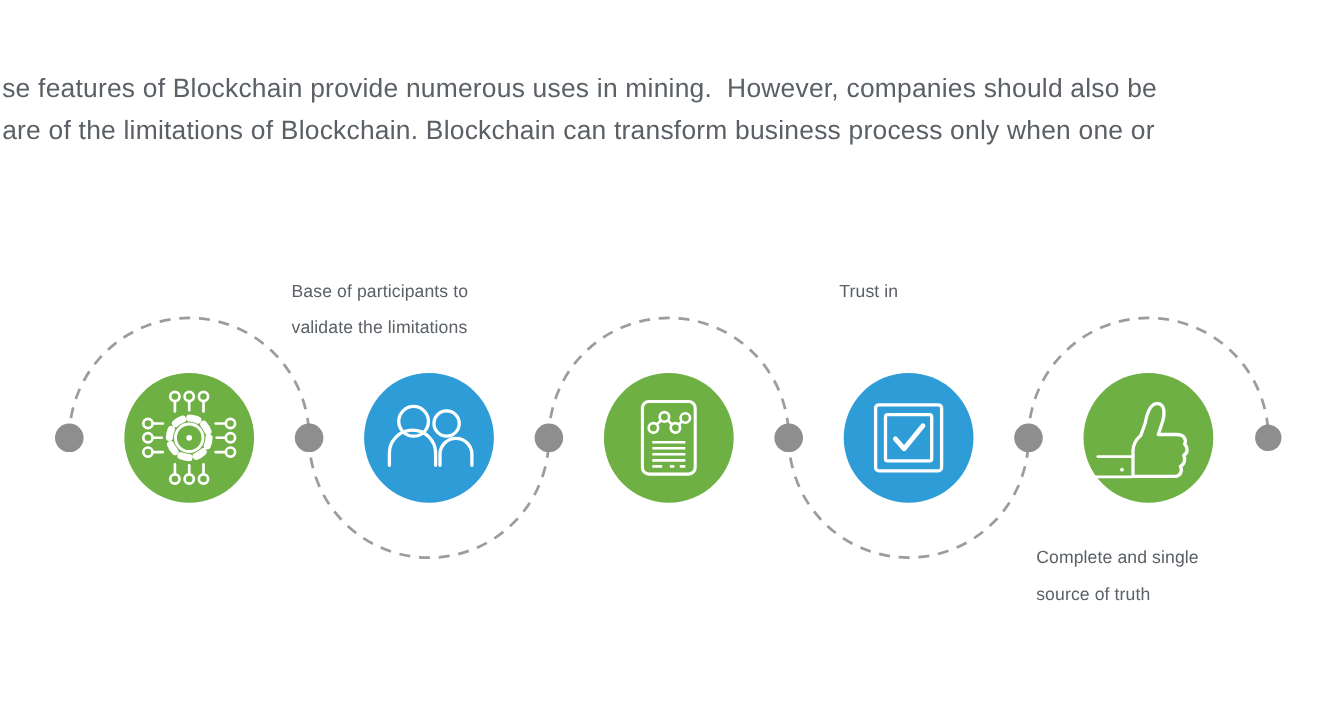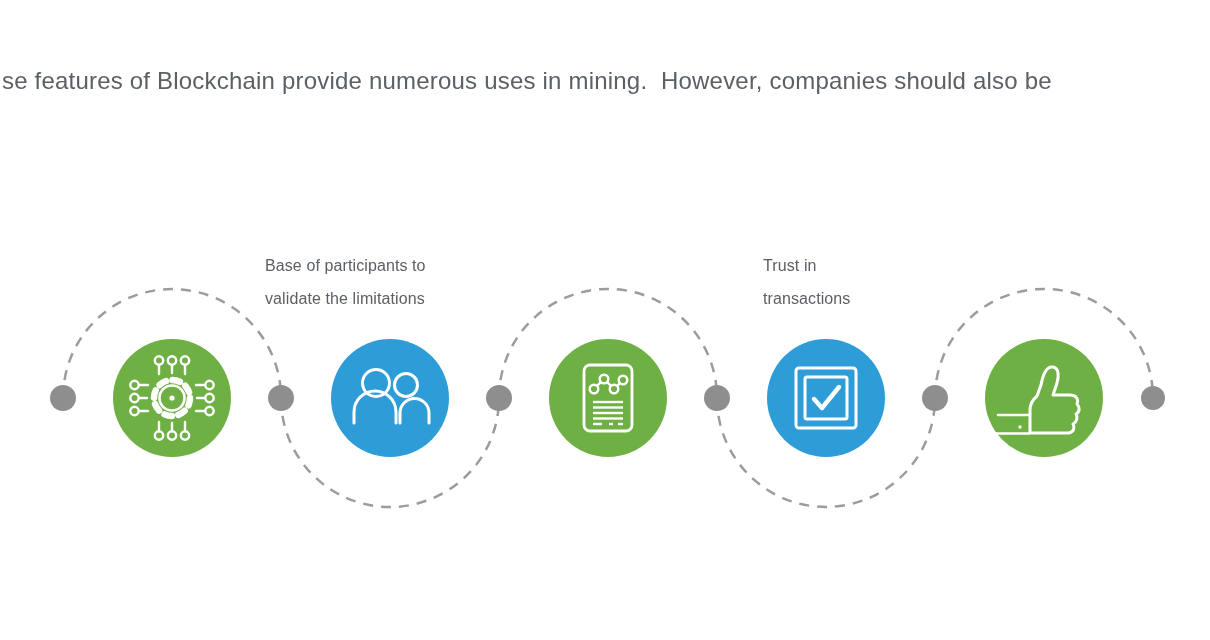--- a/index.html
+++ b/index.html
@@ -13,20 +13,21 @@
   .lbl .line{white-space:pre;}
   .diagram-svg{position:absolute;left:0;top:0;}
 </style>
 </head>
 <body>
 
 <div class="canvas" style="color: rgb(90, 96, 102); background: rgb(255, 255, 255);">
 
   <div class="para">
     <div class="line">se features of Blockchain provide numerous uses in mining.  However, companies should also be</div>
+    <div class="line">are of the limitations of Blockchain. Blockchain can transform business process only when one or</div>
   </div>
 
   <svg class="diagram-svg" width="1210" height="640" viewBox="0 0 1210 640">
 
     <g fill="none" stroke-width="2.5" stroke-dasharray="10 8" stroke="#9c9c9c">
       <path d="M 63 398 A 109 109 0 0 1 281 398"></path>
       <path d="M 281 398 A 109 109 0 0 0 499 398"></path>
       <path d="M 499 398 A 109 109 0 0 1 717 398"></path>
       <path d="M 717 398 A 109 109 0 0 0 935 398"></path>
       <path d="M 935 398 A 109 109 0 0 1 1153 398"></path>
@@ -134,19 +135,22 @@
     </g>
   </svg>
 
   <div class="lbl" style="left:265px;top:250px;">
     <div class="line">Base of participants to</div>
     <div class="line">validate the limitations</div>
   </div>
 
   <div class="lbl" style="left:763px;top:250px;">
     <div class="line">Trust in</div>
-    <div class="line">transactions</div>
   </div>
 
 
 
+  <div class="lbl" style="left:942px;top:492px;">
+    <div class="line">Complete and single</div>
+    <div class="line">source of truth</div>
+  </div>
 
 </div>
 
 </body></html>

